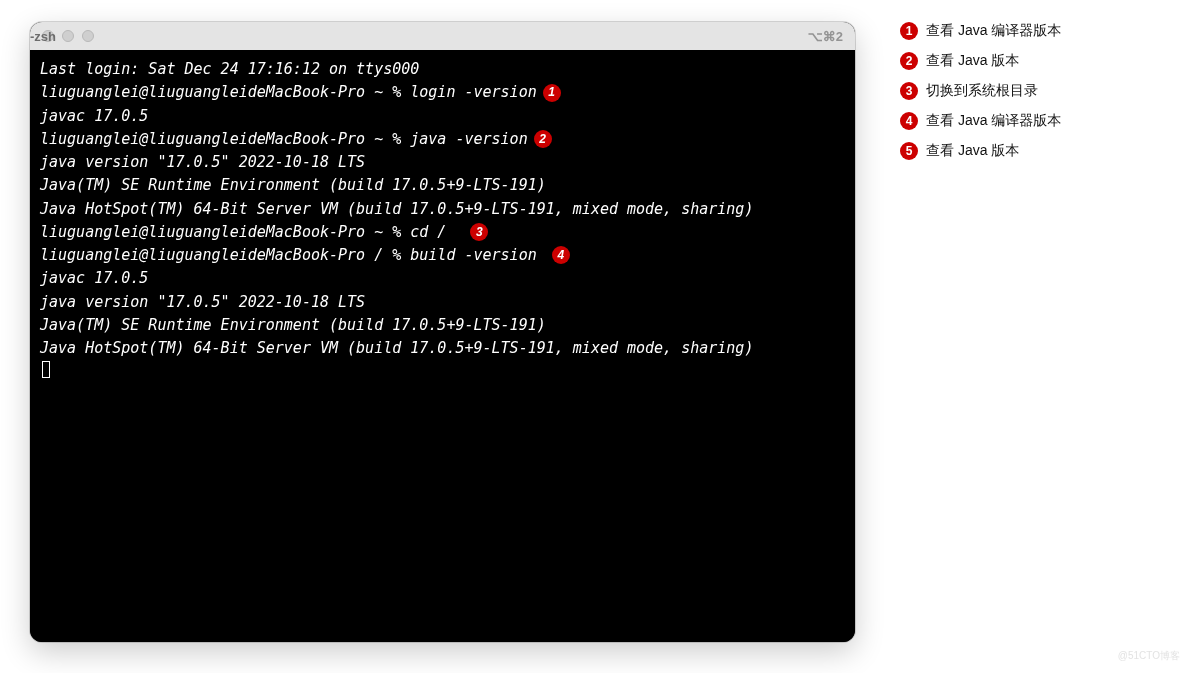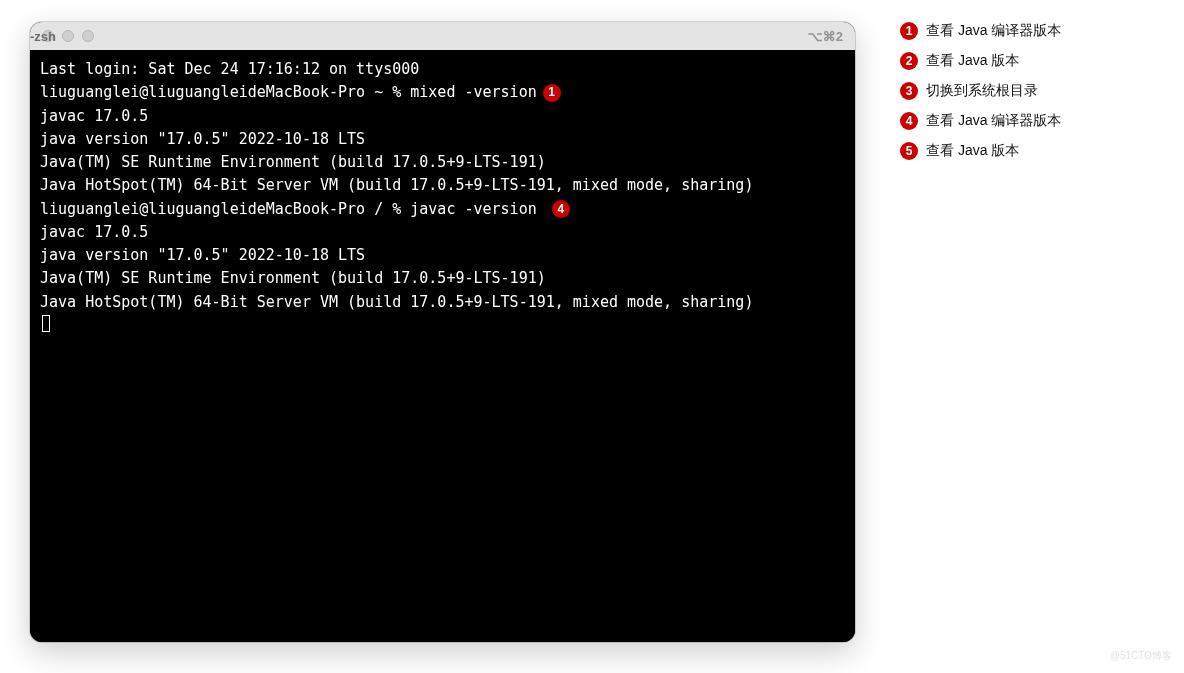--- a/index.html
+++ b/index.html
@@ -3,50 +3,52 @@
 <meta charset="utf-8">
 <style>
   * { margin:0; padding:0; box-sizing:border-box; }
   body { background:#fff; font-family: -apple-system, "Helvetica Neue", Arial, sans-serif; width:1184px; height:673px; position:relative; }
   .window { position:absolute; left:30px; top:22px; width:825px; height:620px; border-radius:12px; overflow:hidden; box-shadow:0 0 0 1px rgba(0,0,0,.15), 0 10px 30px rgba(0,0,0,.2); background:#000; }
   .titlebar { height:28px; background:#e4e4e4; display:flex; align-items:center; position:relative; }
   .traffic { display:flex; gap:8px; margin-left:12px; }
   .dot { width:12px; height:12px; border-radius:50%; background:#cfcfcf; border:1px solid #b8b8b8; }
   .title { position:absolute; left:0; right:15px; text-align:left; font-size:13px; color:#6c6c6c; font-weight:600; pointer-events:none; }
   .shortcut { position:absolute; right:12px; font-size:13px; color:#949494; font-weight:600; }
-  .term { background:#000; color:#fff; font-family: "SF Mono","Menlo","Consolas",monospace; font-size:15px; line-height:1.55; padding:8px 10px 10px 10px; height:calc(100% - 28px); overflow:hidden; }
+  .term { background:#000; color:#fff; font-family: "SF Mono","Menlo","Consolas",monospace; font-size:15px; line-height:1.55; padding:8px 10px 10px 10px; height:calc(100% - 28px); overflow:hidden;font-style:italic; }
   .line { white-space:pre; position:relative; }
   .badge { display:inline-flex; width:18px; height:18px; border-radius:50%; background:#cc0000; color:#fff; font-size:12px; font-weight:700; align-items:center; justify-content:center; font-family:-apple-system,Arial,sans-serif; vertical-align:1px; margin-left:6px; }
   .cursor { display:inline-block; width:8px; height:17px; border:1px solid #fff; vertical-align:-2px; margin-left:2px; }
   .legend { position:absolute; left:900px; top:22px; font-size:14px; color:#111; }
   .legend-row { display:flex; align-items:center; gap:8px; margin-bottom:12px; }
   .legend .badge { margin-left:0; }
-  .watermark { position:absolute; right:12px; bottom:10px; font-size:10px; color:#e3e3e3; }
+  .watermark { position:absolute; right:4px; bottom:10px; font-size:10px; color:#e3e3e3; }
 </style>
 </head>
 <body>
 
 <div class="window">
   <div class="titlebar">
     <div class="traffic">
       <div class="dot"></div>
       <div class="dot"></div>
       <div class="dot"></div>
     </div>
     <div class="title">-zsh</div>
     <div class="shortcut">⌥⌘2</div>
   </div>
   <div class="term" id="term">
       <div class="line"><span>Last login: Sat Dec 24 17:16:12 on ttys000</span></div>
-      <div class="line"><span>liuguanglei@liuguangleideMacBook-Pro ~ % mixed -version</span><span class="badge">1</span></div>
+      <div class="line"><span>liuguanglei@liuguangleideMacBook-Pro ~ % login -version</span><span class="badge">1</span></div>
       <div class="line"><span>javac 17.0.5</span></div>
+      <div class="line"><span>liuguanglei@liuguangleideMacBook-Pro ~ % java -version</span><span class="badge">2</span></div>
       <div class="line"><span>java version "17.0.5" 2022-10-18 LTS</span></div>
       <div class="line"><span>Java(TM) SE Runtime Environment (build 17.0.5+9-LTS-191)</span></div>
       <div class="line"><span>Java HotSpot(TM) 64-Bit Server VM (build 17.0.5+9-LTS-191, mixed mode, sharing)</span></div>
-      <div class="line"><span>liuguanglei@liuguangleideMacBook-Pro / % javac -version </span><span class="badge">4</span></div>
+      <div class="line"><span>liuguanglei@liuguangleideMacBook-Pro ~ % cd /  </span><span class="badge">3</span></div>
+      <div class="line"><span>liuguanglei@liuguangleideMacBook-Pro / % build -version </span><span class="badge">4</span></div>
       <div class="line"><span>javac 17.0.5</span></div>
       <div class="line"><span>java version "17.0.5" 2022-10-18 LTS</span></div>
       <div class="line"><span>Java(TM) SE Runtime Environment (build 17.0.5+9-LTS-191)</span></div>
       <div class="line"><span>Java HotSpot(TM) 64-Bit Server VM (build 17.0.5+9-LTS-191, mixed mode, sharing)</span></div>
       <div class="line"><span class="cursor"></span></div>
     </div>
 </div>
 
 <div class="legend" id="legend">
     <div class="legend-row">

